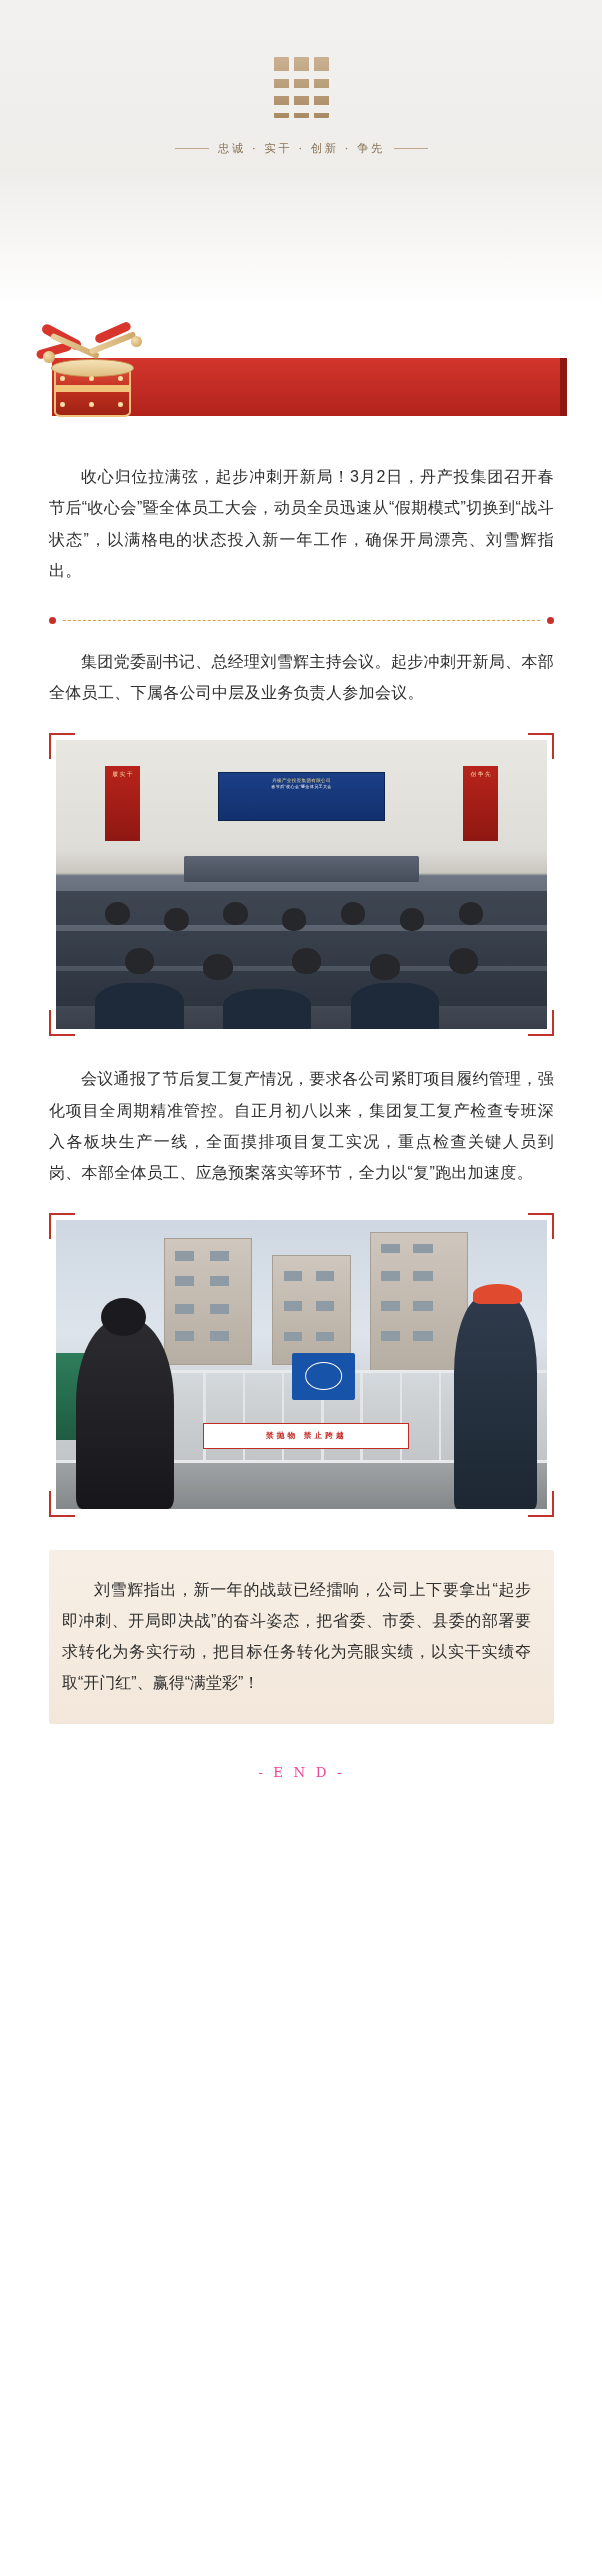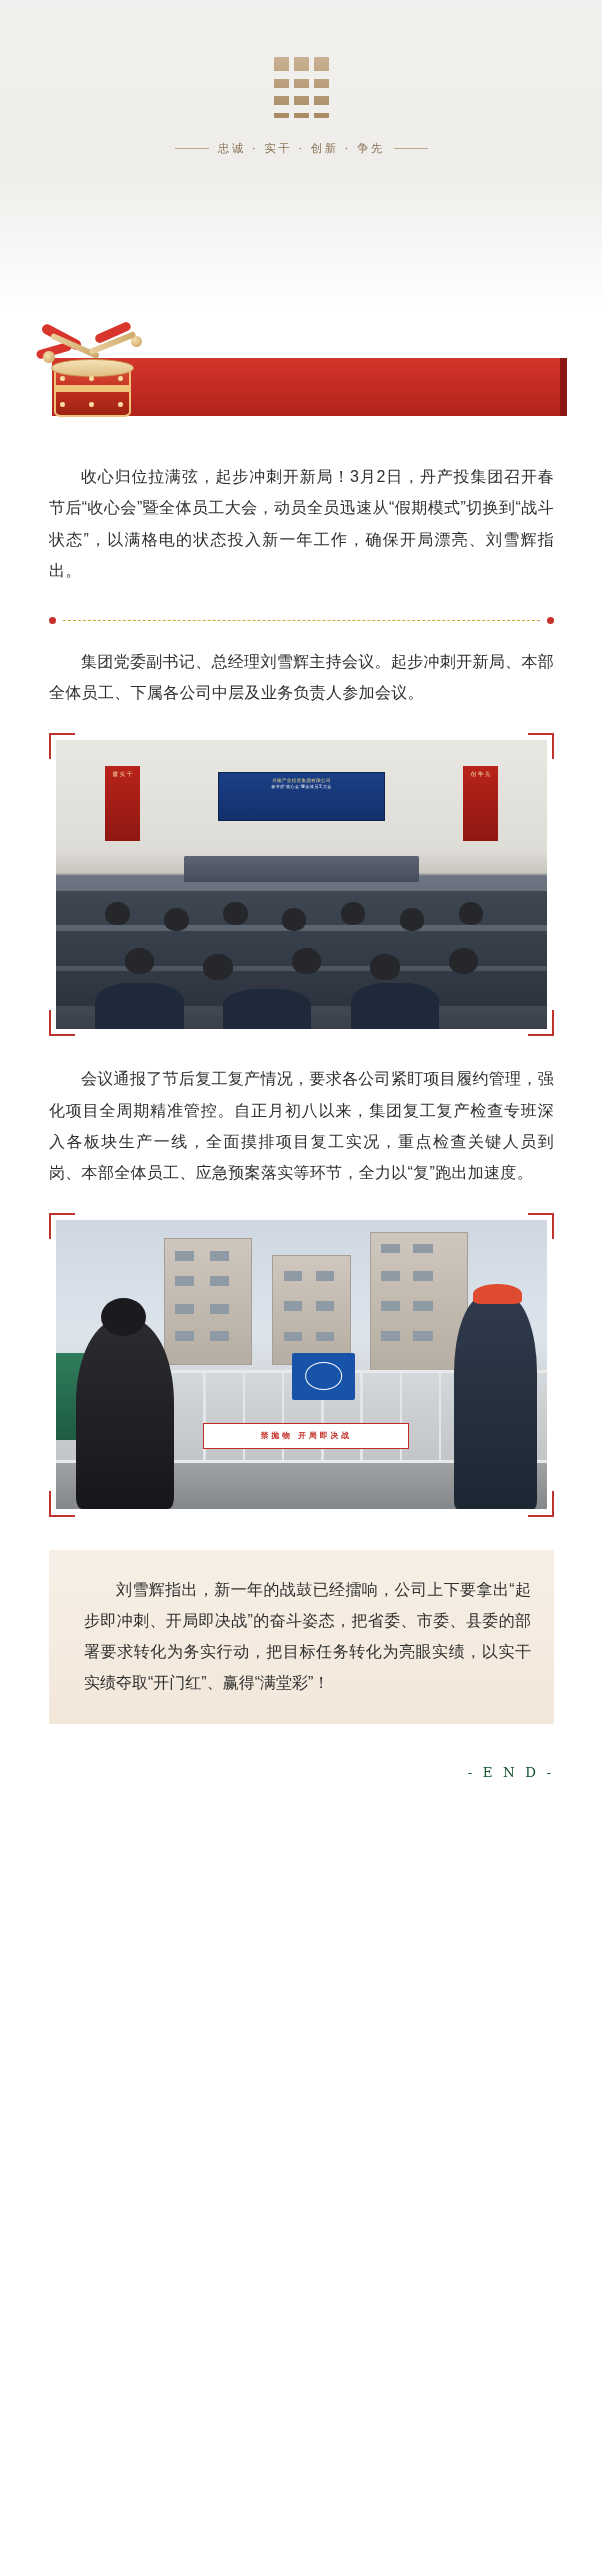--- a/index.html
+++ b/index.html
@@ -416,40 +416,40 @@
     left: 0; top: 46%;
     width: 9%; height: 30%;
     background: linear-gradient(180deg, #2e7d5b, #1f5b42);
   }
 
   
   .quote-block {
     margin: 33px 0 0 0;
     background: linear-gradient(180deg, #f7efe6 0%, #f3e7da 100%);
     border-radius: 2.1px;
-    padding: 24px 23px 26px 35px;
+    padding: 24px 23px 26px 13px;
     position: relative;
   }
   .quote-block p {
     font-size: 16px;
     line-height: 1.95;
     color: #2f2f2f;
     text-align: justify;
     text-indent: 2em;
     margin: 0;
   }
 
   
   .footer {
     margin: 41px 0 36px 0;
-    text-align: right;
+    text-align: center;
     font-family: "DejaVu Serif", "Liberation Serif", serif;
     font-size: 13.4px;
     letter-spacing: 3.1px;
-    color: #14532d;
+    color: #ec4899;
   }
 </style>
 </head>
 <body>
 
 <div class="page">
 
   <div class="header">
     <div class="header-inner">
       <div class="logo-row">
@@ -592,21 +592,21 @@
           <span class="p2-bar" style="left:46%;"></span>
           <span class="p2-bar" style="left:54%;"></span>
           <span class="p2-bar" style="left:62%;"></span>
           <span class="p2-bar" style="left:70%;"></span>
           <span class="p2-bar" style="left:78%;"></span>
           <span class="p2-bar" style="left:86%;"></span>
           <span class="p2-bar" style="left:94%;"></span>
         </div>
         <div class="p2-bin"></div>
         <div class="p2-sign-blue"></div>
-        <div class="p2-sign-red">禁抛物 开局即决战</div>
+        <div class="p2-sign-red">禁抛物 禁止跨越</div>
         <div class="p2-person-dark"></div>
         <div class="p2-person-right"></div>
         <div class="p2-helmet"></div>
       </div>
     </div>
 
     <div class="quote-block">
       <p>刘雪辉指出，新一年的战鼓已经擂响，公司上下要拿出“起步即冲刺、开局即决战”的奋斗姿态，把省委、市委、县委的部署要求转化为务实行动，把目标任务转化为亮眼实绩，以实干实绩夺取“开门红”、赢得“满堂彩”！</p>
     </div>
 

